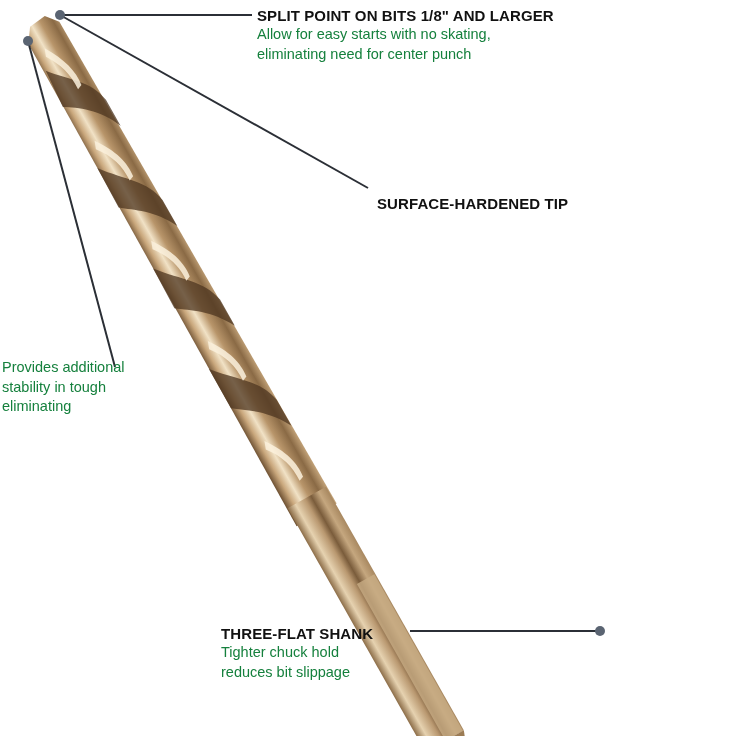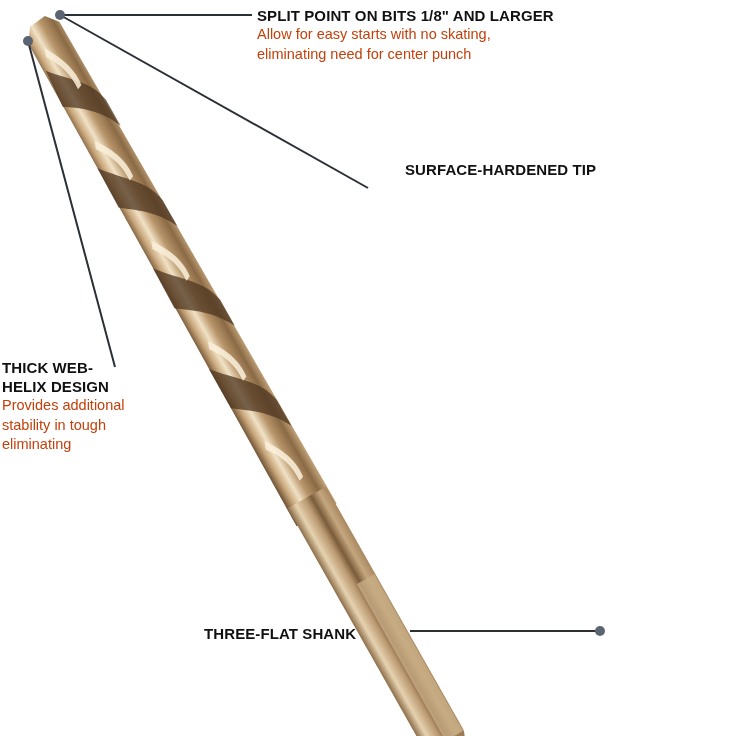--- a/index.html
+++ b/index.html
@@ -1,25 +1,25 @@
 <!DOCTYPE html>
 <html><head>
   <meta charset="utf-8">
   <style>
     html, body { margin: 0; padding: 0; background: #ffffff; }
     body { width: 736px; height: 736px; position: relative; overflow: hidden; font-family: "Liberation Sans", "DejaVu Sans", sans-serif; }
     .canvas { position: absolute; left: 0; top: 0; width: 736px; height: 736px; }
     .callout { position: absolute; color: #1a1a1a; }
     .callout .title { font-weight: 700; font-size: 15px; letter-spacing: 0.1px; line-height: 19px; color: #111; white-space: nowrap; }
-    .callout .desc { font-size: 14.5px; line-height: 19.5px; color: #c2410c; white-space: pre-line; }
+    .callout .desc { font-size: 14.5px; line-height: 19.5px; color: #15803d; white-space: pre-line; }
     #callout-split { left: 257px; top: 6px; }
-    #callout-tip { left: 377px; top: 160px; margin-left: 28px; }
+    #callout-tip { left: 377px; top: 194px; }
     #callout-web { left: 2px; top: 358px; }
     #callout-web .title { white-space: pre-line; }
-    #callout-shank { left: 204px; top: 624px; }
+    #callout-shank { left: 221px; top: 624px; }
   </style>
 </head>
 <body>
 
 <svg class="canvas" viewBox="0 0 736 736" xmlns="http://www.w3.org/2000/svg">
   <defs>
     <linearGradient id="bodyGrad" x1="0" y1="0" x2="1" y2="0" gradientUnits="objectBoundingBox">
       <stop offset="0" stop-color="#6b4e30"></stop>
       <stop offset="0.18" stop-color="#c9a77c"></stop>
       <stop offset="0.35" stop-color="#f1e2c6"></stop>
@@ -77,22 +77,22 @@
   <div class="title">SPLIT POINT ON BITS 1/8" AND LARGER</div>
   <div class="desc">Allow for easy starts with no skating,
 eliminating need for center punch</div>
 </div>
 
 <div class="callout" id="callout-tip">
   <div class="title">SURFACE-HARDENED TIP</div>
 </div>
 
 <div class="callout" id="callout-web">
-  <div class="title">THICK WEB-
-HELIX DESIGN</div>
   <div class="desc">Provides additional
 stability in tough
 eliminating</div>
 </div>
 
 <div class="callout" id="callout-shank">
   <div class="title">THREE-FLAT SHANK</div>
+  <div class="desc">Tighter chuck hold
+reduces bit slippage</div>
 </div>
 
 </body></html>

